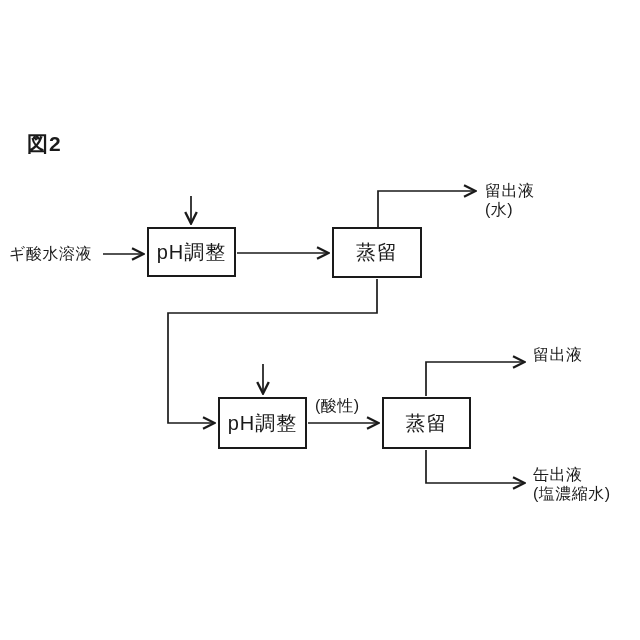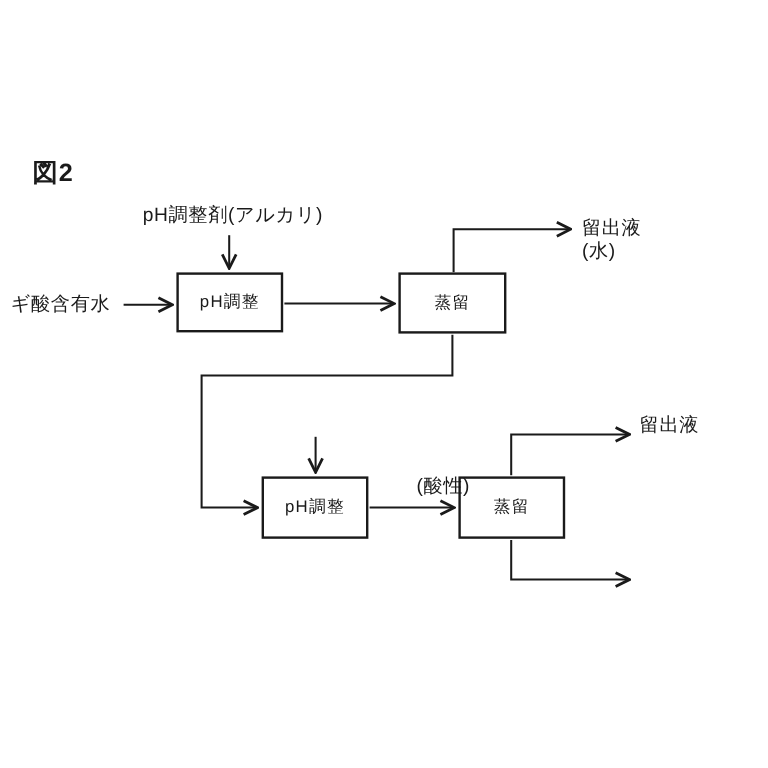--- a/index.html
+++ b/index.html
@@ -27,21 +27,21 @@
     letter-spacing: 1px;
     white-space: nowrap;
   }
   .node {
     position: absolute;
     border: 2px solid var(--ink);
     background: var(--bg);
     display: flex;
     align-items: center;
     justify-content: center;
-    font-size: 14px;
+    font-size: 20px;
     letter-spacing: 1px;
     box-sizing: border-box;
     white-space: nowrap;
   }
   .lbl {
     position: absolute;
     font-size: 16px;
     line-height: 18.5px;
     letter-spacing: 0.5px;
     white-space: nowrap;
@@ -90,30 +90,33 @@
   <div class="node" style="left:332px; top:227px; width:90px; height:51px;">
     <span>蒸留</span>
   </div>
   <div class="node" style="left:218px; top:397px; width:89px; height:52px;">
     <span>pH調整</span>
   </div>
   <div class="node" style="left:382px; top:397px; width:89px; height:52px;">
     <span>蒸留</span>
   </div>
 
-  <div class="lbl" style="left:119px; top:171px;">pH調整剤(アルカリ)</div>
 
-  <div class="lbl" style="left:9px; top:245px;">ギ酸含有水</div>
+  <div class="lbl" style="left:9px; top:245px;">ギ酸水溶液</div>
 
   <div class="lbl" style="left:485px; top:182px;">
     <div>留出液</div>
     <div>(水)</div>
   </div>
 
 
-  <div class="lbl" style="left:315px; top:397px;margin-left:32px;">(酸性)</div>
+  <div class="lbl" style="left:315px; top:397px;">(酸性)</div>
 
   <div class="lbl" style="left:533px; top:346px;">
     <div>留出液</div>
   </div>
 
+  <div class="lbl" style="left:533px; top:466px;">
+    <div>缶出液</div>
+    <div>(塩濃縮水)</div>
+  </div>
 
 </div>
 
 </body></html>

